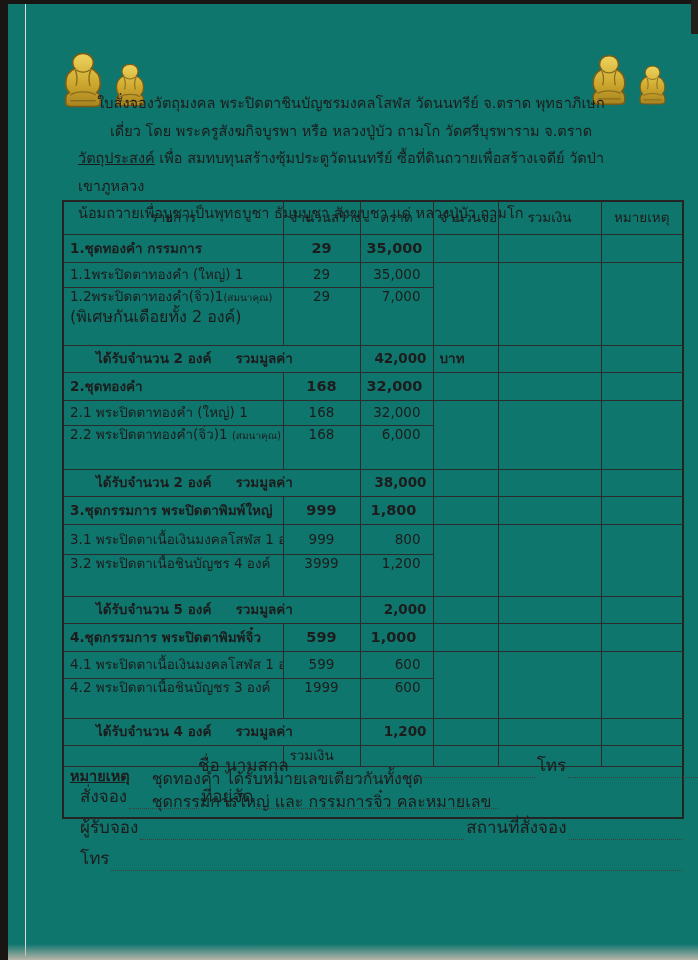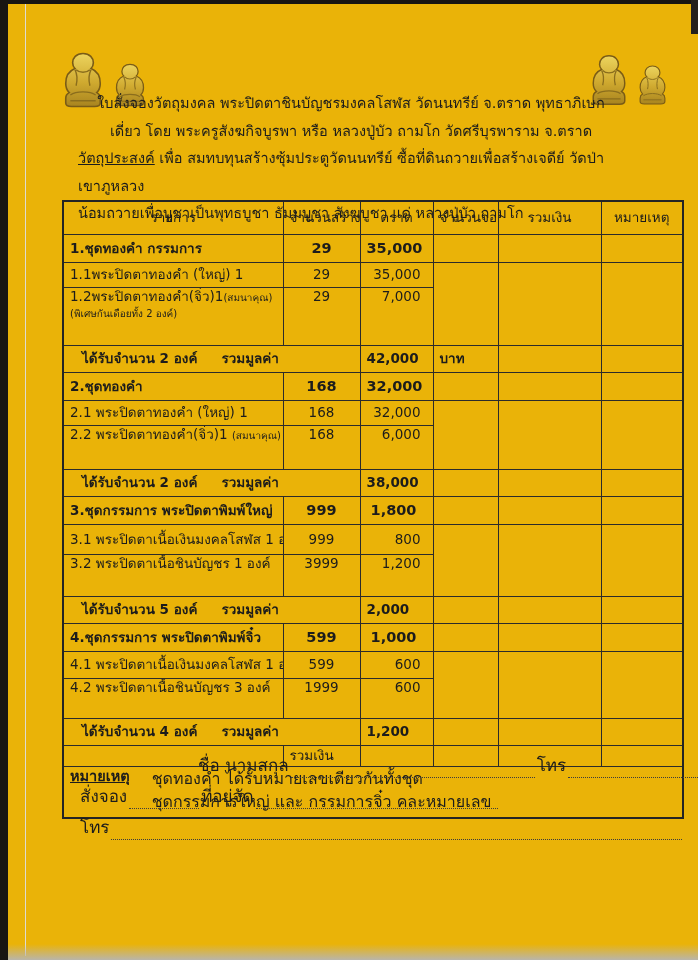--- a/index.html
+++ b/index.html
@@ -1,18 +1,18 @@
 <!DOCTYPE html>
 <html><head>
 <meta charset="utf-8">
 <style>
   html,body{margin:0;padding:0;}
   .photo{
     position:relative; width:698px; height:960px; overflow:hidden;
-    background:#eab308; color:#1c1c1c;
+    background:#0f766e; color:#1c1c1c;
     font-family:"DejaVu Sans", "Liberation Sans", sans-serif;
   }
   
   .edge-left{position:absolute;left:0;top:0;width:8px;height:100%;background:#181512;}
   .edge-top{position:absolute;left:0;top:0;width:100%;height:4px;background:#181512;}
   .edge-tr{position:absolute;right:0;top:0;width:7px;height:34px;background:#23201c;}
   .crease{position:absolute;left:25px;top:4px;width:1px;height:952px;background:#dedbd2;}
   .edge-bottom{position:absolute;left:8px;right:0;bottom:0;height:16px;
     background:linear-gradient(rgba(244,243,239,0), #b9b5aa);}
 
@@ -40,26 +40,26 @@
     color:#1c1c1c;
   }
   thead th{height:32px;font-weight:normal;font-size:14.5px;text-align:center;border-bottom:2.5px solid #242424;}
   .sec-row td{border-top:2.5px solid #242424;font-weight:bold;height:27px;}
   .sec-row .c-qty,.sec-row .c-price{text-align:center;font-size:14.5px;}
   .det-row td{border-top:0;border-bottom:0;height:24px;vertical-align:middle;}
   .det-last td{vertical-align:top;padding-top:3px;}
   .c-qty{text-align:center;}
   .c-price{text-align:right;padding-right:12px !important;}
   .small{font-size:10px;}
-  .note-under{font-size:10px;margin-top:1px;}
+  .note-under{font-size:16px;margin-top:1px;}
   .sum-row td{border-top:2.5px solid #242424;border-bottom:2.5px solid #242424;font-weight:bold;height:26px;font-size:14.5px;}
   .sum-flex{display:flex;align-items:center;}
-  .sum-received{margin-left:12px;}
+  .sum-received{margin-left:26px;}
   .sum-mulkha{margin-left:24px;}
-  .sum-val{text-align:left;}
+  .sum-val{text-align:right;}
   .sum-unit{text-align:left;}
   .tot-row td{height:20px;border-top:1.5px solid #2b2b2b;}
   .tot-label{text-align:left;font-size:14px;}
   .note-row td{height:50px;vertical-align:top;padding-top:4px;border-top:2.5px solid #242424;white-space:normal;}
   .note-flex{display:flex;align-items:flex-start;}
   .note-label{font-weight:bold;text-decoration:underline;font-size:14.5px;margin-right:22px;flex:0 0 auto;}
   .note-lines{font-size:16px;line-height:1.45;}
 
   
   .footerform{position:absolute;left:78px;top:756px;width:604px;font-size:17px;}
@@ -222,21 +222,21 @@
       </tr>
       <tr class="det-row" style="height:30px">
         <td class="c-name">3.1 พระปิดตาเนื้อเงินมงคลโสฬส  1 องค์</td>
         <td class="c-qty">999</td>
         <td class="c-price">800</td>
         <td rowspan="2"></td>
         <td rowspan="2"></td>
         <td rowspan="2"></td>
       </tr>
       <tr class="det-row det-last" style="height:42px">
-        <td class="c-name">3.2 พระปิดตาเนื้อชินบัญชร  1 องค์</td>
+        <td class="c-name">3.2 พระปิดตาเนื้อชินบัญชร  4 องค์</td>
         <td class="c-qty">3999</td>
         <td class="c-price">1,200</td>
       </tr>
       <tr class="sum-row">
         <td colspan="2">
           <div class="sum-flex">
             <span class="sum-received">ได้รับจำนวน  5 องค์</span>
             <span class="sum-mulkha">รวมมูลค่า</span>
           </div>
         </td>
@@ -310,18 +310,24 @@
       <span class="f-label">โทร</span>
       <span class="dots w158"></span>
       <span class="f-label">วันที่</span>
     </div>
     <div class="f-line">
       <span class="f-label">สั่งจอง</span>
       <span class="dots w70"></span>
       <span class="f-label">ที่อยู่จัด</span>
       <span class="dots w242"></span>
     </div>
+    <div class="f-line" style="margin-top:6px">
+      <span class="f-label">ผู้รับจอง</span>
+      <span class="dots w330"></span>
+      <span class="f-label">สถานที่สั่งจอง</span>
+      <span class="dots-flex"></span>
+    </div>
     <div class="f-line">
       <span class="f-label">โทร</span>
       <span class="dots-flex"></span>
     </div>
   </div>
 </div>
 
 </body></html>

